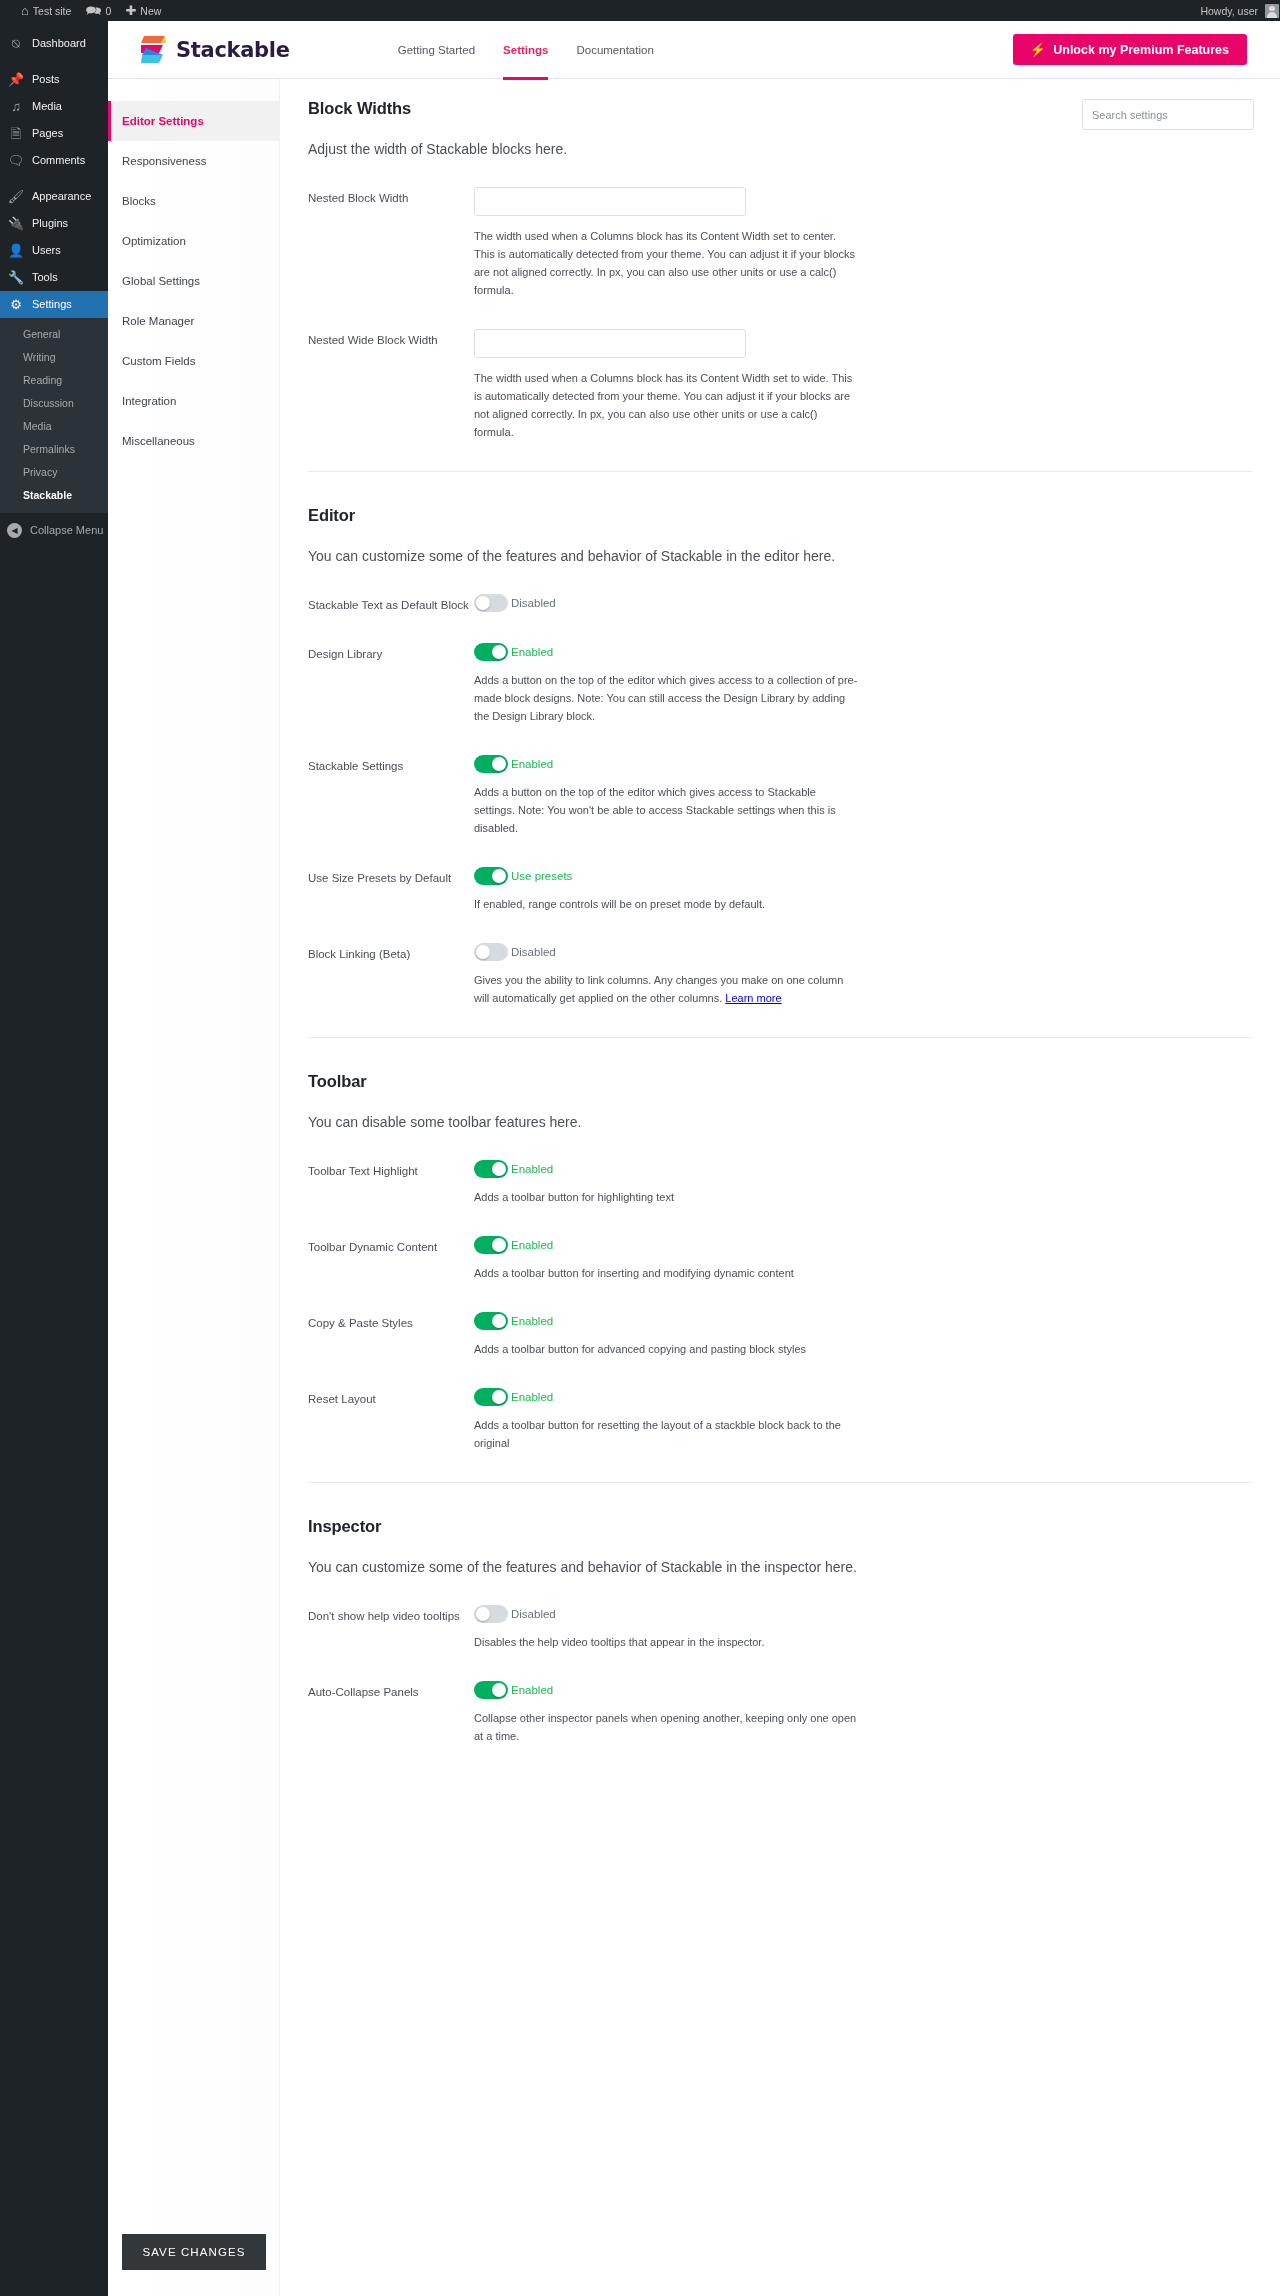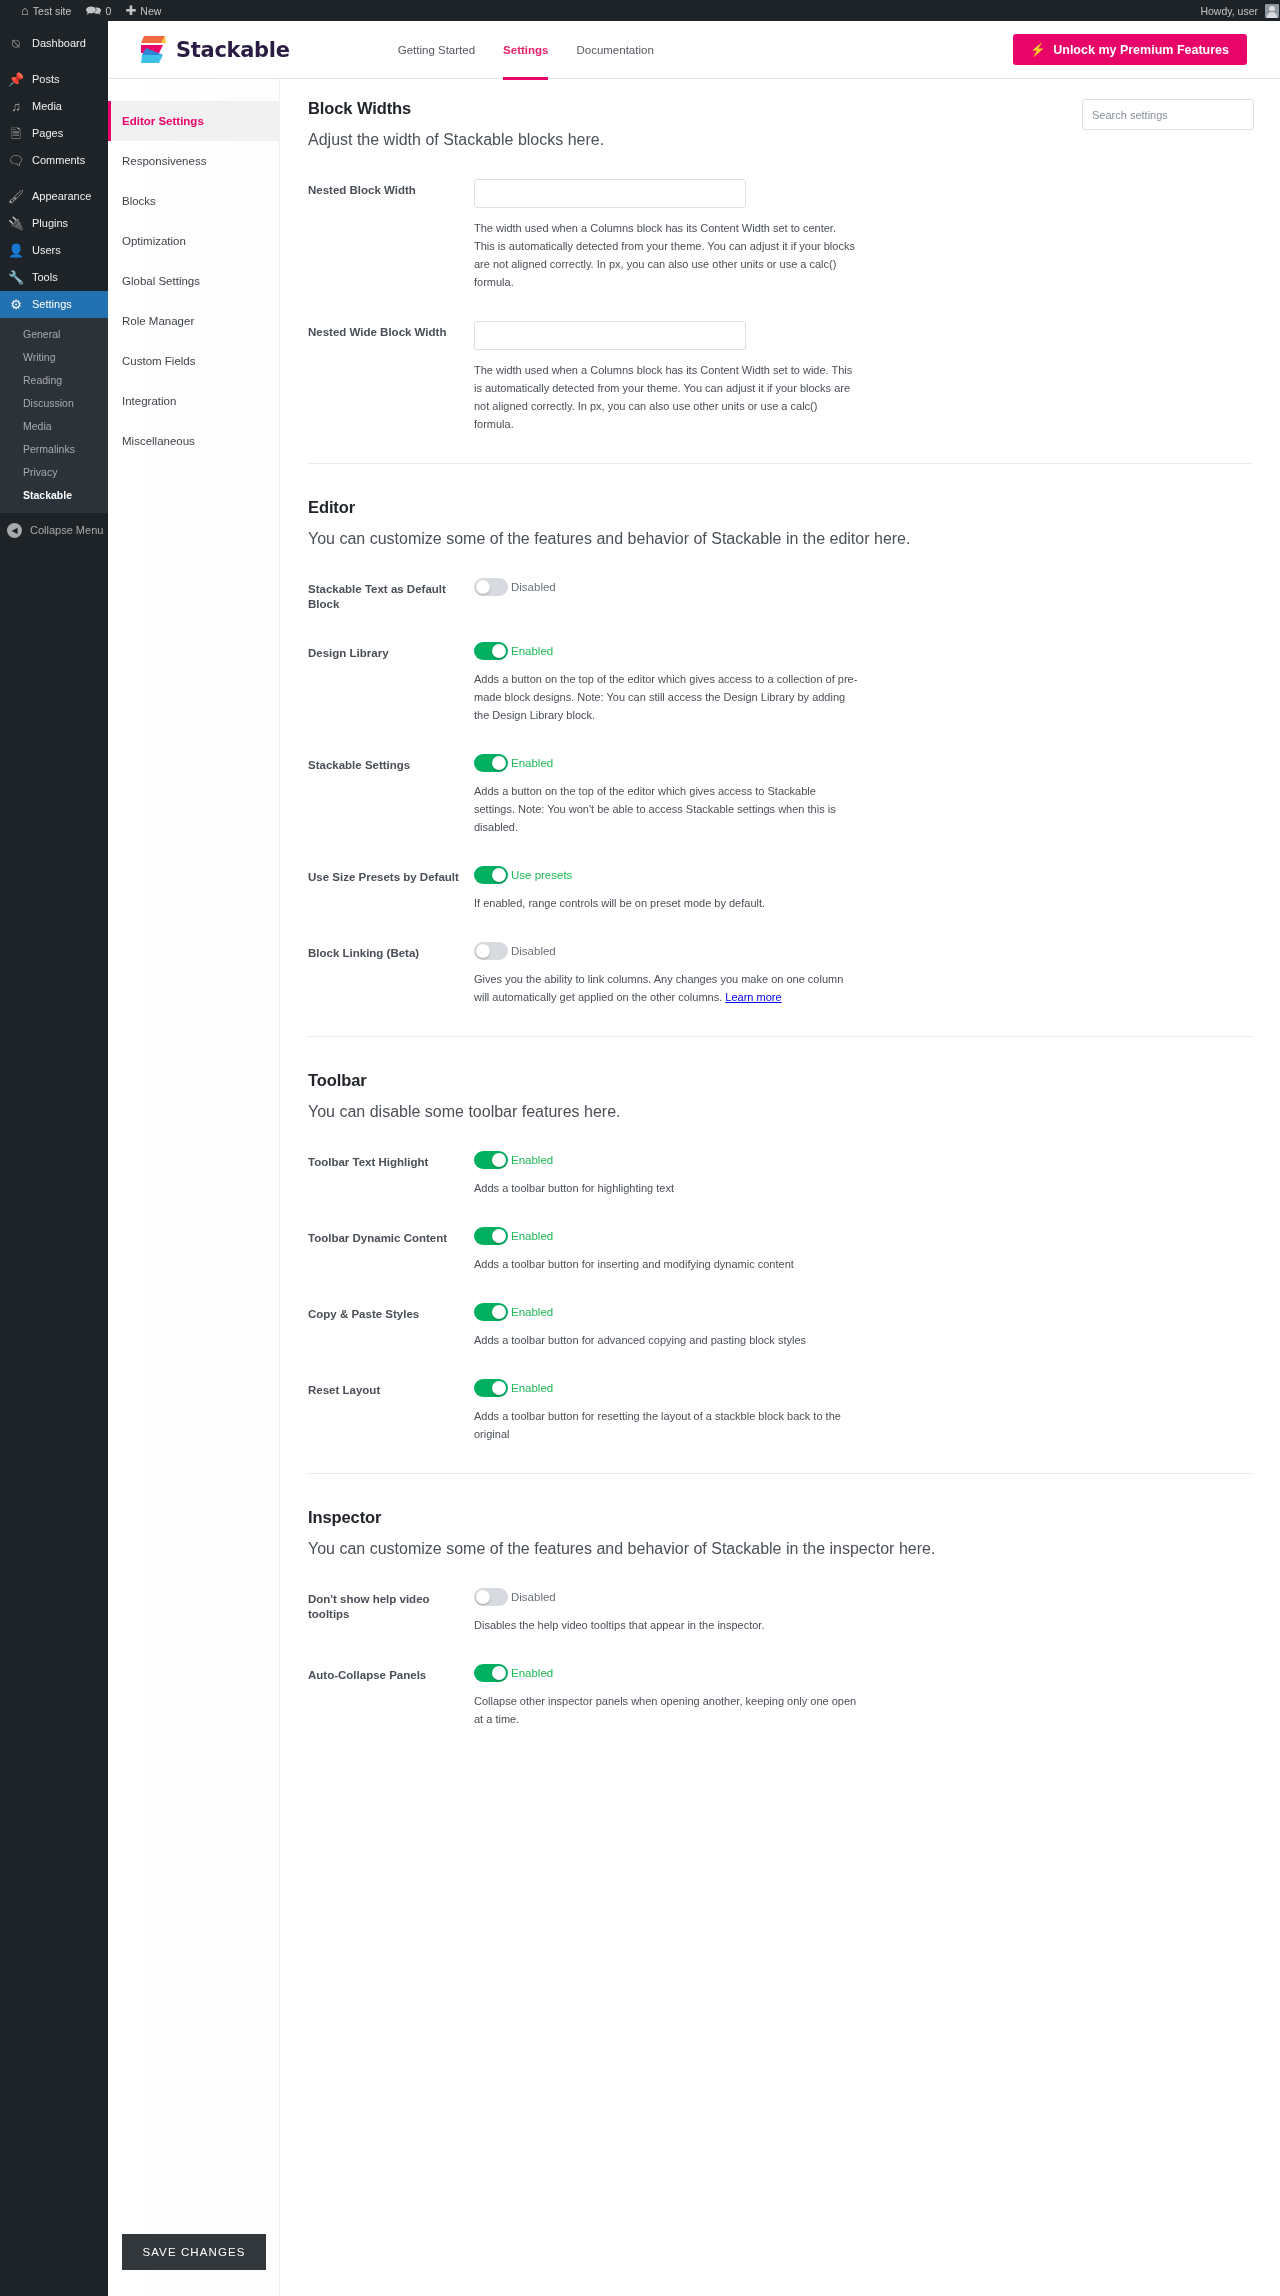--- a/index.html
+++ b/index.html
@@ -138,25 +138,25 @@
     background:#fff; font-size: 11px; color:#6b7076; padding: 0 9px;
     font-family:"Liberation Sans",sans-serif;
   }
   .search-box::placeholder { color:#8a9099; }
 
   .section { padding-top: 0; }
   .section + .section { border-top: 1px solid #e8eaed; margin-top: 30px; padding-top: 34px; }
   .section-title {
     font-size: 16.5px; font-weight: bold; color:#21252b; letter-spacing:-0.1px;
   }
-  .section-desc { font-size: 16px; color:#4b5057; margin-top: 13px; }
+  .section-desc { font-size: 14px; color:#4b5057; margin-top: 23px; }
 
   .field-row { display:flex; margin-top: 30px; }
   .field-label {
-    width: 166px; flex: 0 0 166px; font-size: 11.5px; font-weight: bold; color:#4a4f57;
+    width: 166px; flex: 0 0 166px; font-size: 11.5px; font-weight: normal; color:#4a4f57;
     padding-top: 4px; line-height: 15px;
   }
   .field-ctrl { flex: 1; max-width: 384px; }
   .text-input {
     width: 272px; height: 29px; border:1px solid #dcdfe3; border-radius:3px;
     background:#fff; font-size: 11.5px; padding: 0 8px;
     font-family:"Liberation Sans",sans-serif; color:#2c3338;
   }
   .help { font-size: 11px; color:#4b5057; line-height: 18px; margin-top: 11px; }
 

